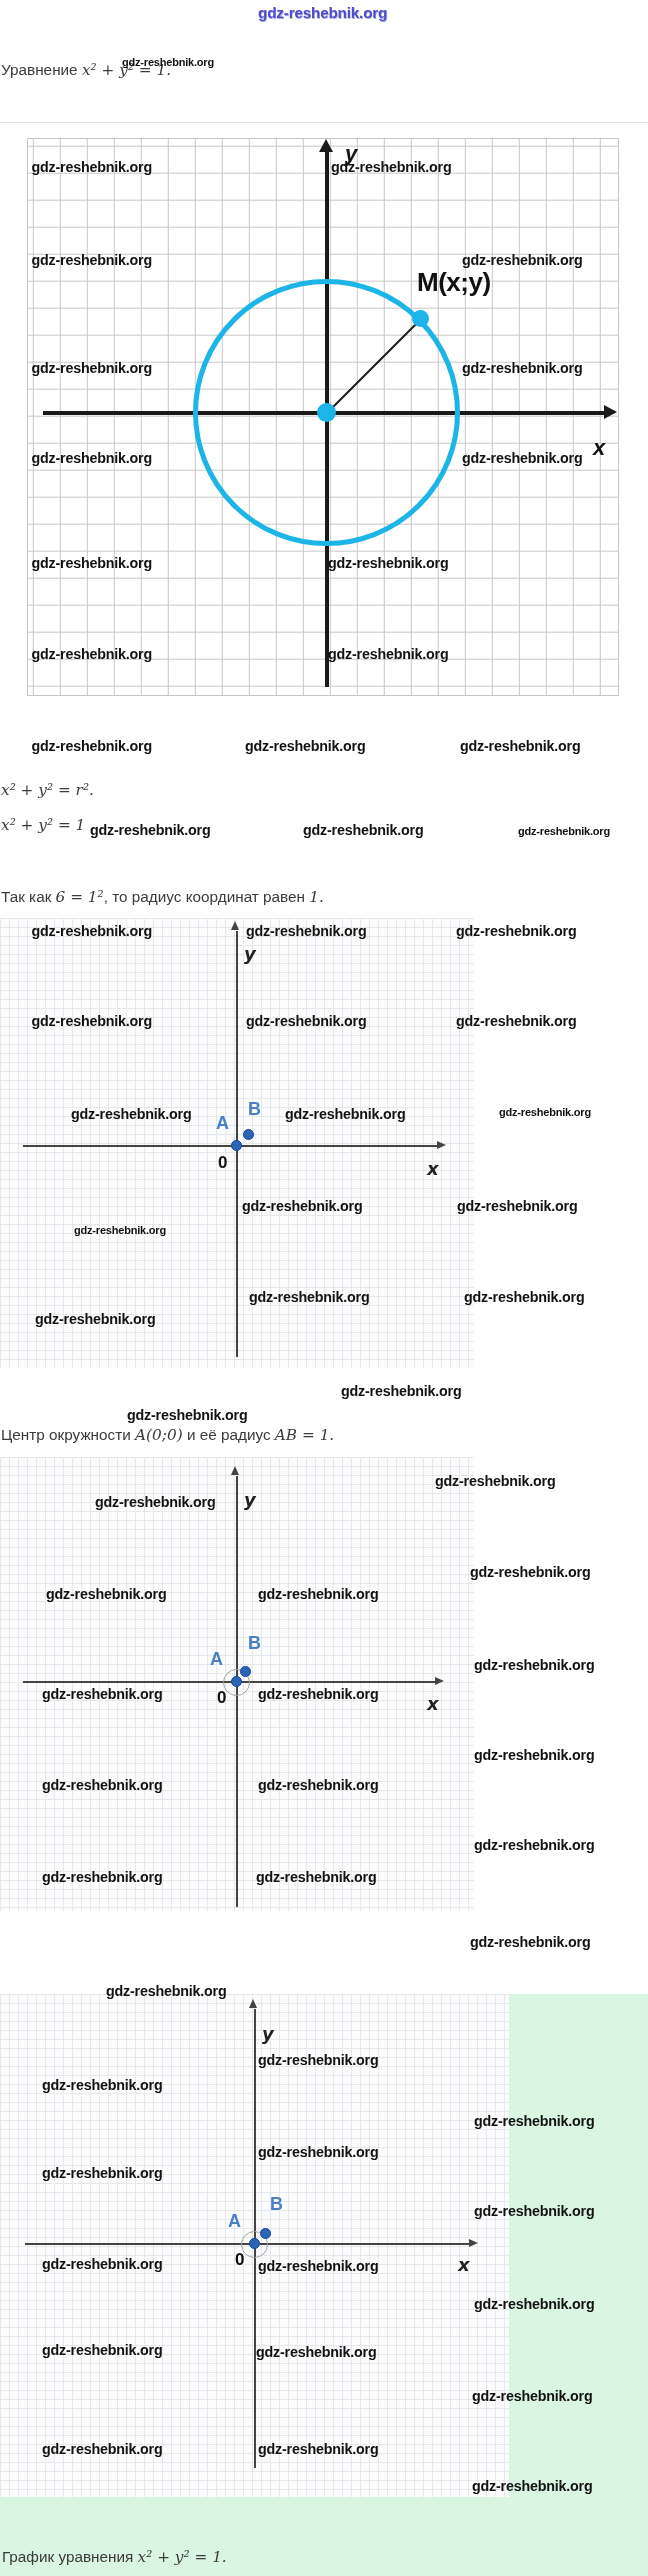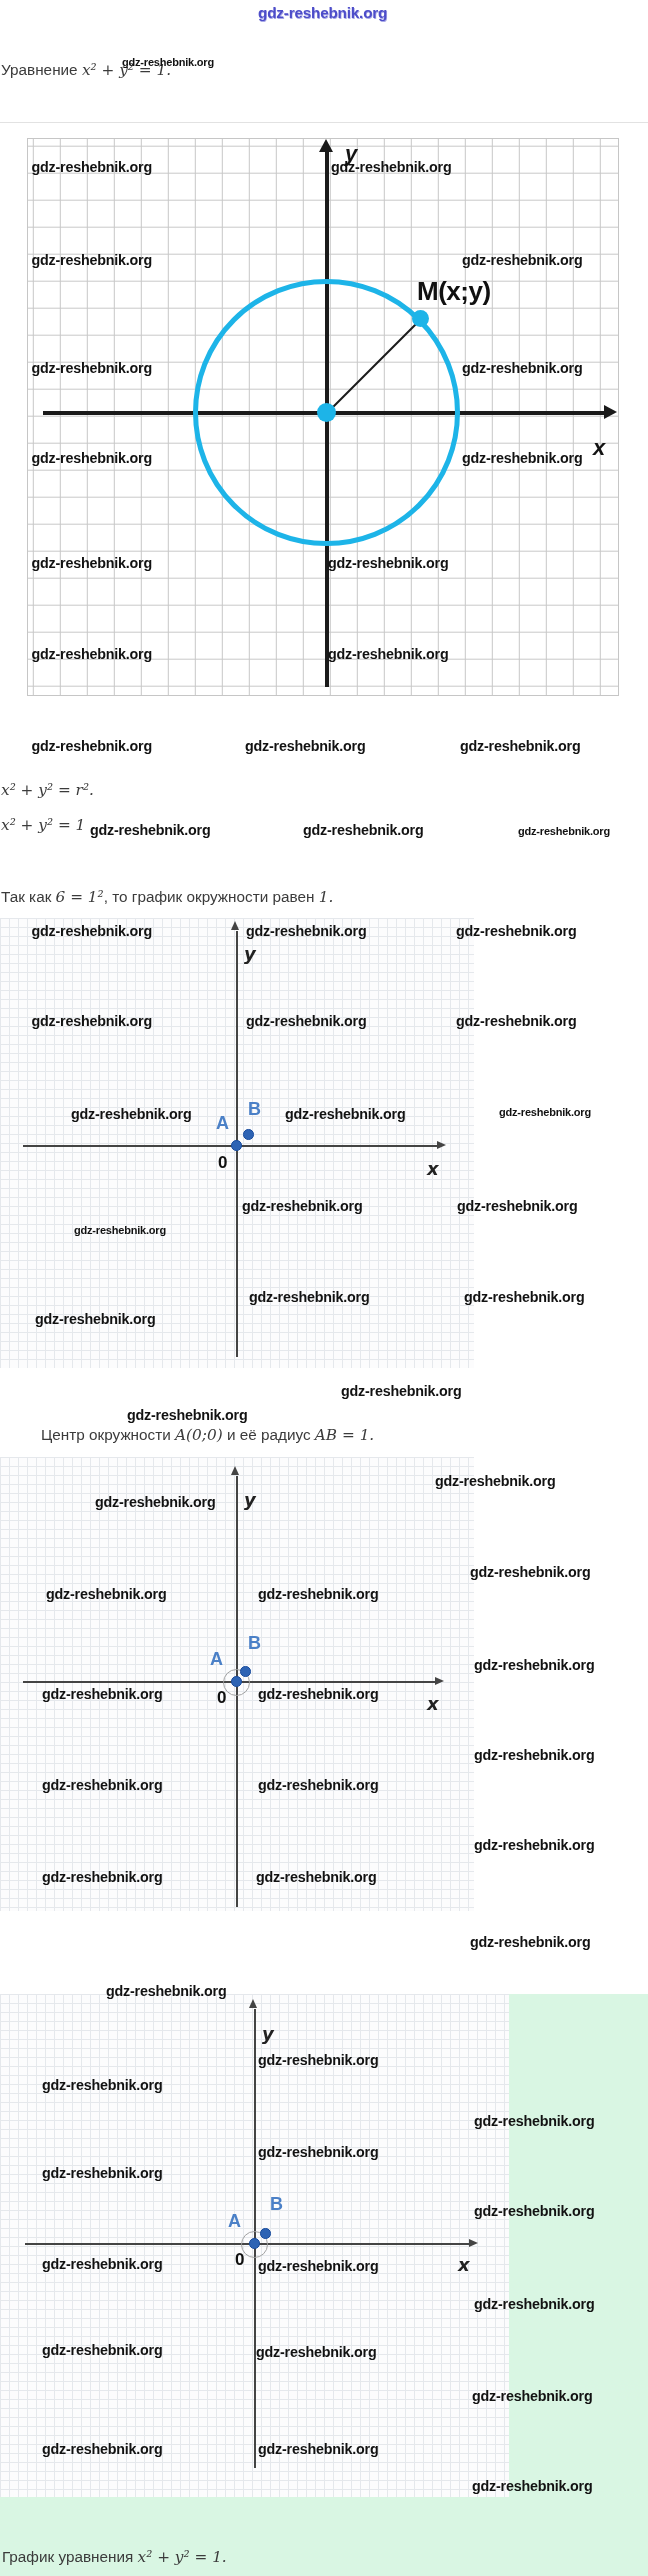--- a/index.html
+++ b/index.html
@@ -71,42 +71,42 @@
     <div class="ax" style="left:297px;top:11.4px;width:3.8px;height:537px;"></div>
     <div class="tri-up" style="left:291px;top:0;"></div>
     <div class="ax" style="left:15.3px;top:272px;width:565px;height:3.8px;"></div>
     <div class="tri-right" style="left:576px;top:266px;"></div>
     <div class="circle1"></div>
     <div class="radius-line"></div>
     <div class="dot-c" style="left:289px;top:264px;width:19px;height:19px;"></div>
     <div class="dot-c" style="left:384px;top:171px;width:17px;height:17px;"></div>
     <span class="lbl-axis1" style="left:317px;top:1.9px;">y</span>
     <span class="lbl-axis1" style="left:565px;top:296px;">x</span>
-    <span class="lbl-m" style="left:389px;top:137px;">M(x;y)</span>
+    <span class="lbl-m" style="left:389px;top:128px;">M(x;y)</span>
   </div>
 
   <div class="tline" style="left:1px;top:780px;"><span class="seg-m">x² + y² = r².</span></div>
   <div class="tline" style="left:1px;top:815px;text-align:right;"><span class="seg-m">x² + y² = 1</span></div>
-  <div class="tline" style="left:1px;top:887px;"><span class="seg-ru">Так как </span><span class="seg-m">6 = 1²</span><span class="seg-ru">, то график окружности равен </span><span class="seg-m">1.</span></div>
+  <div class="tline" style="left:1px;top:887px;"><span class="seg-ru">Так как </span><span class="seg-m">6 = 1²</span><span class="seg-ru">, то радиус координат равен </span><span class="seg-m">1.</span></div>
 
   <div class="graph g-fine g2">
     <div class="ax thin" style="left:236px;top:13.4px;width:1.9px;height:426px;"></div>
     <div class="tri-up thin" style="left:231px;top:2.9px;"></div>
     <div class="ax thin" style="left:23px;top:227px;width:416px;height:1.9px;"></div>
     <div class="tri-right thin" style="left:437px;top:223px;"></div>
     <span class="lbl-axis" style="left:244px;top:25px;">y</span>
     <span class="lbl-axis" style="left:427px;top:240px;">x</span>
     <span class="lbl-zero" style="left:218px;top:235px;">0</span>
     <div class="dot-b" style="left:231px;top:222px;"></div>
     <div class="dot-b" style="left:243px;top:211px;"></div>
     <span class="lbl-pt" style="left:216px;top:195px;">A</span>
     <span class="lbl-pt" style="left:248px;top:181px;">B</span>
   </div>
 
-  <div class="tline" style="left:1px;top:1425px;padding-left:40px;"><span class="seg-ru">Центр окружности </span><span class="seg-m">A(0;0)</span><span class="seg-ru"> и её радиус </span><span class="seg-m">AB = 1.</span></div>
+  <div class="tline" style="left:1px;top:1425px;"><span class="seg-ru">Центр окружности </span><span class="seg-m">A(0;0)</span><span class="seg-ru"> и её радиус </span><span class="seg-m">AB = 1.</span></div>
 
   <div class="graph g-fine g3">
     <div class="ax thin" style="left:236px;top:19px;width:1.9px;height:431px;"></div>
     <div class="tri-up thin" style="left:231px;top:8.6px;"></div>
     <div class="ax thin" style="left:23px;top:224px;width:414px;height:1.9px;"></div>
     <div class="tri-right thin" style="left:435px;top:220px;"></div>
     <span class="lbl-axis" style="left:244px;top:32px;">y</span>
     <span class="lbl-axis" style="left:427px;top:236px;">x</span>
     <span class="lbl-zero" style="left:217px;top:231px;">0</span>
     <div class="compass" style="left:223px;top:212px;"></div>

